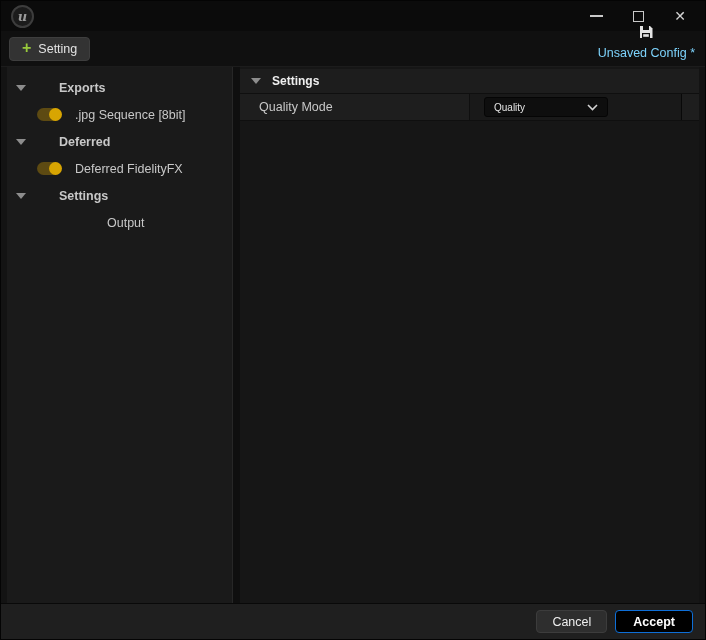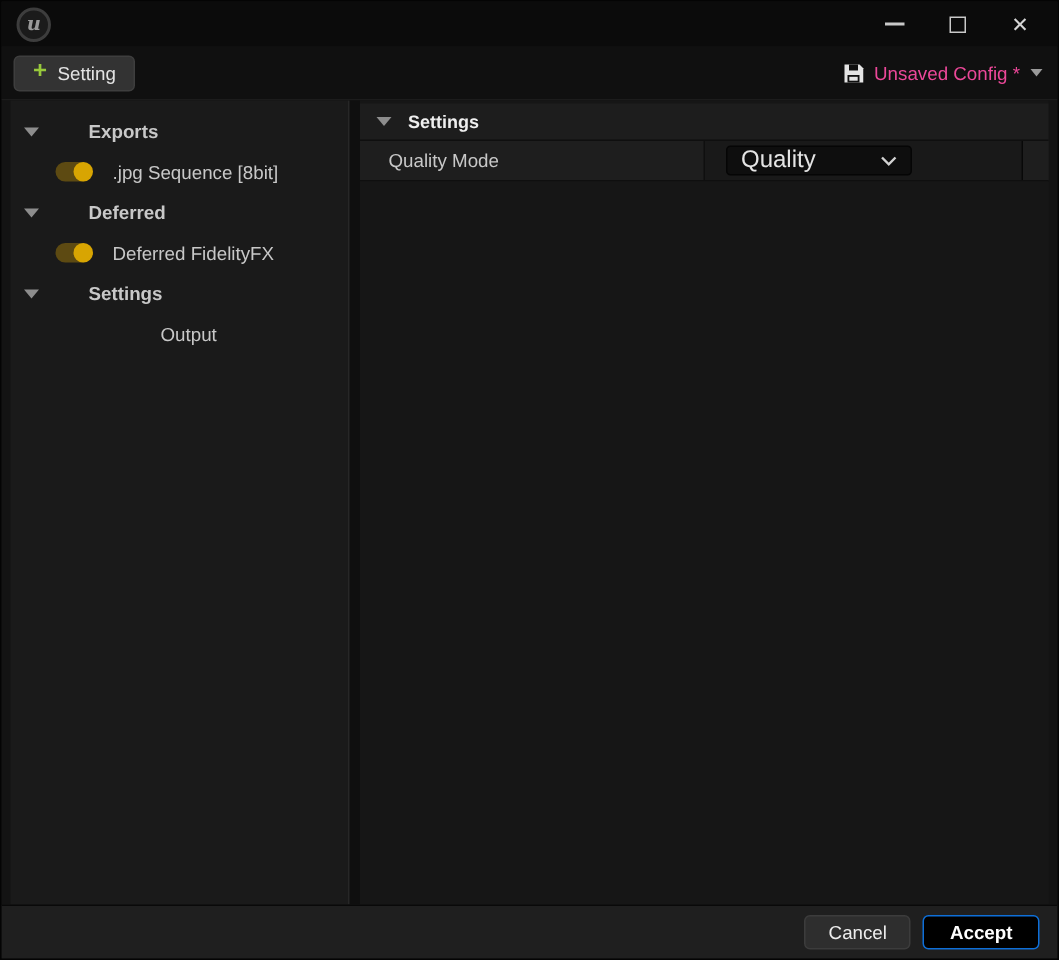--- a/index.html
+++ b/index.html
@@ -46,21 +46,21 @@
   }
   .setting-btn{
     display:inline-flex;align-items:center;gap:7px;
     height:24px;padding:0 12px;
     background:#333333;border:1px solid #3e3e3e;border-radius:4px;
     color:#e3e3e3;font-size:12.5px;cursor:pointer;
   }
   .plus-icon{color:#98c93c;font-size:16px;font-weight:bold;line-height:1;margin-top:-1px;}
   .config-btn{
     margin-left:auto;display:flex;align-items:center;gap:7px;
-    color:#ec4899;font-size:12.5px;padding:2px 2px;cursor:pointer;
+    color:#7dd3fc;font-size:12.5px;padding:2px 2px;cursor:pointer;flex-direction:column;
   }
   .caret-sm{
     width:0;height:0;border-left:4px solid transparent;border-right:4px solid transparent;
     border-top:5px solid #9a9a9a;
   }
 
   
   .content{flex:1;display:flex;padding:0 6px;background:#131313;min-height:0;}
 
   .left-panel{
@@ -113,21 +113,21 @@
   .prop-label-cell{
     width:230px;flex:0 0 auto;background:#1e1e1e;border-right:1px solid #0f0f0f;
     display:flex;align-items:center;padding-left:19px;
     color:#c8c8c8;font-size:12.5px;
   }
   .prop-value-cell{flex:1;display:flex;align-items:center;padding-left:14px;background:#191919;min-width:0;}
   .prop-end-cell{width:18px;flex:0 0 auto;background:#1e1e1e;border-left:1px solid #080808;}
   .dropdown{
     width:124px;height:20px;background:#0e0e0e;border:1px solid #050505;border-radius:3px;
     display:flex;align-items:center;justify-content:space-between;
-    padding:0 9px;color:#e4e4e4;font-size:16px;cursor:pointer;
+    padding:0 9px;color:#e4e4e4;font-size:10px;cursor:pointer;
   }
   .rest-area{flex:1;background:#161616;}
 
   
   .footer{
     height:36px;background:#1f1f1f;border-top:1px solid #090909;
     display:flex;align-items:center;justify-content:flex-end;gap:8px;
     padding:0 12px;flex:0 0 auto;
   }
   .btn{

